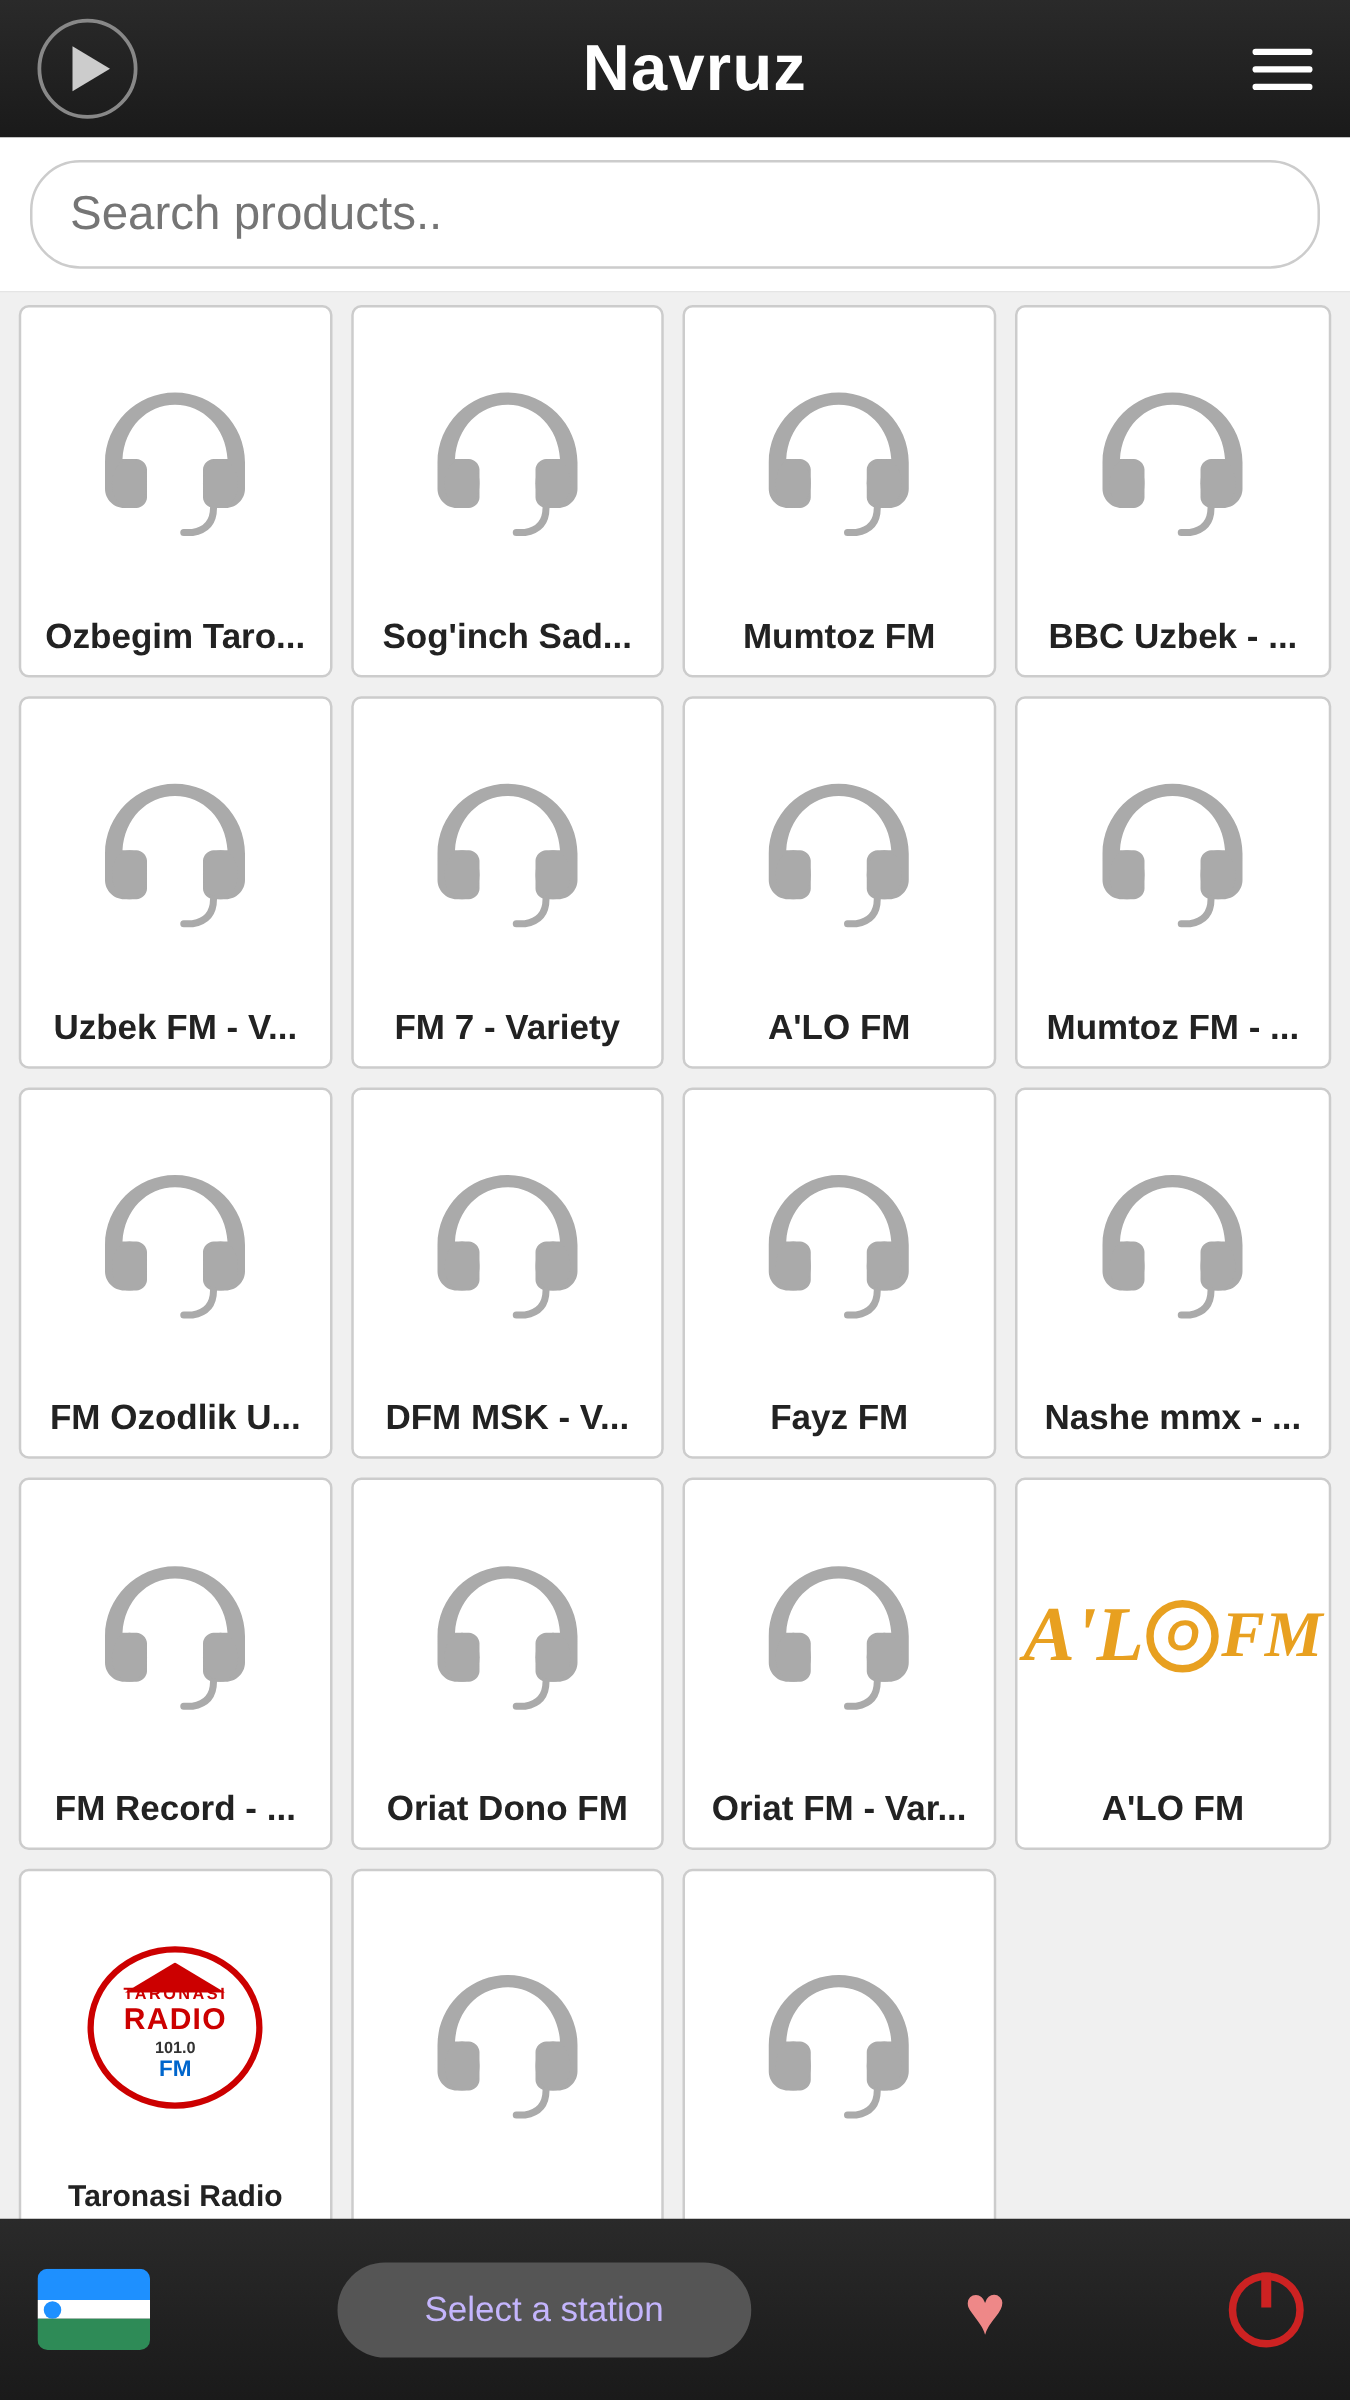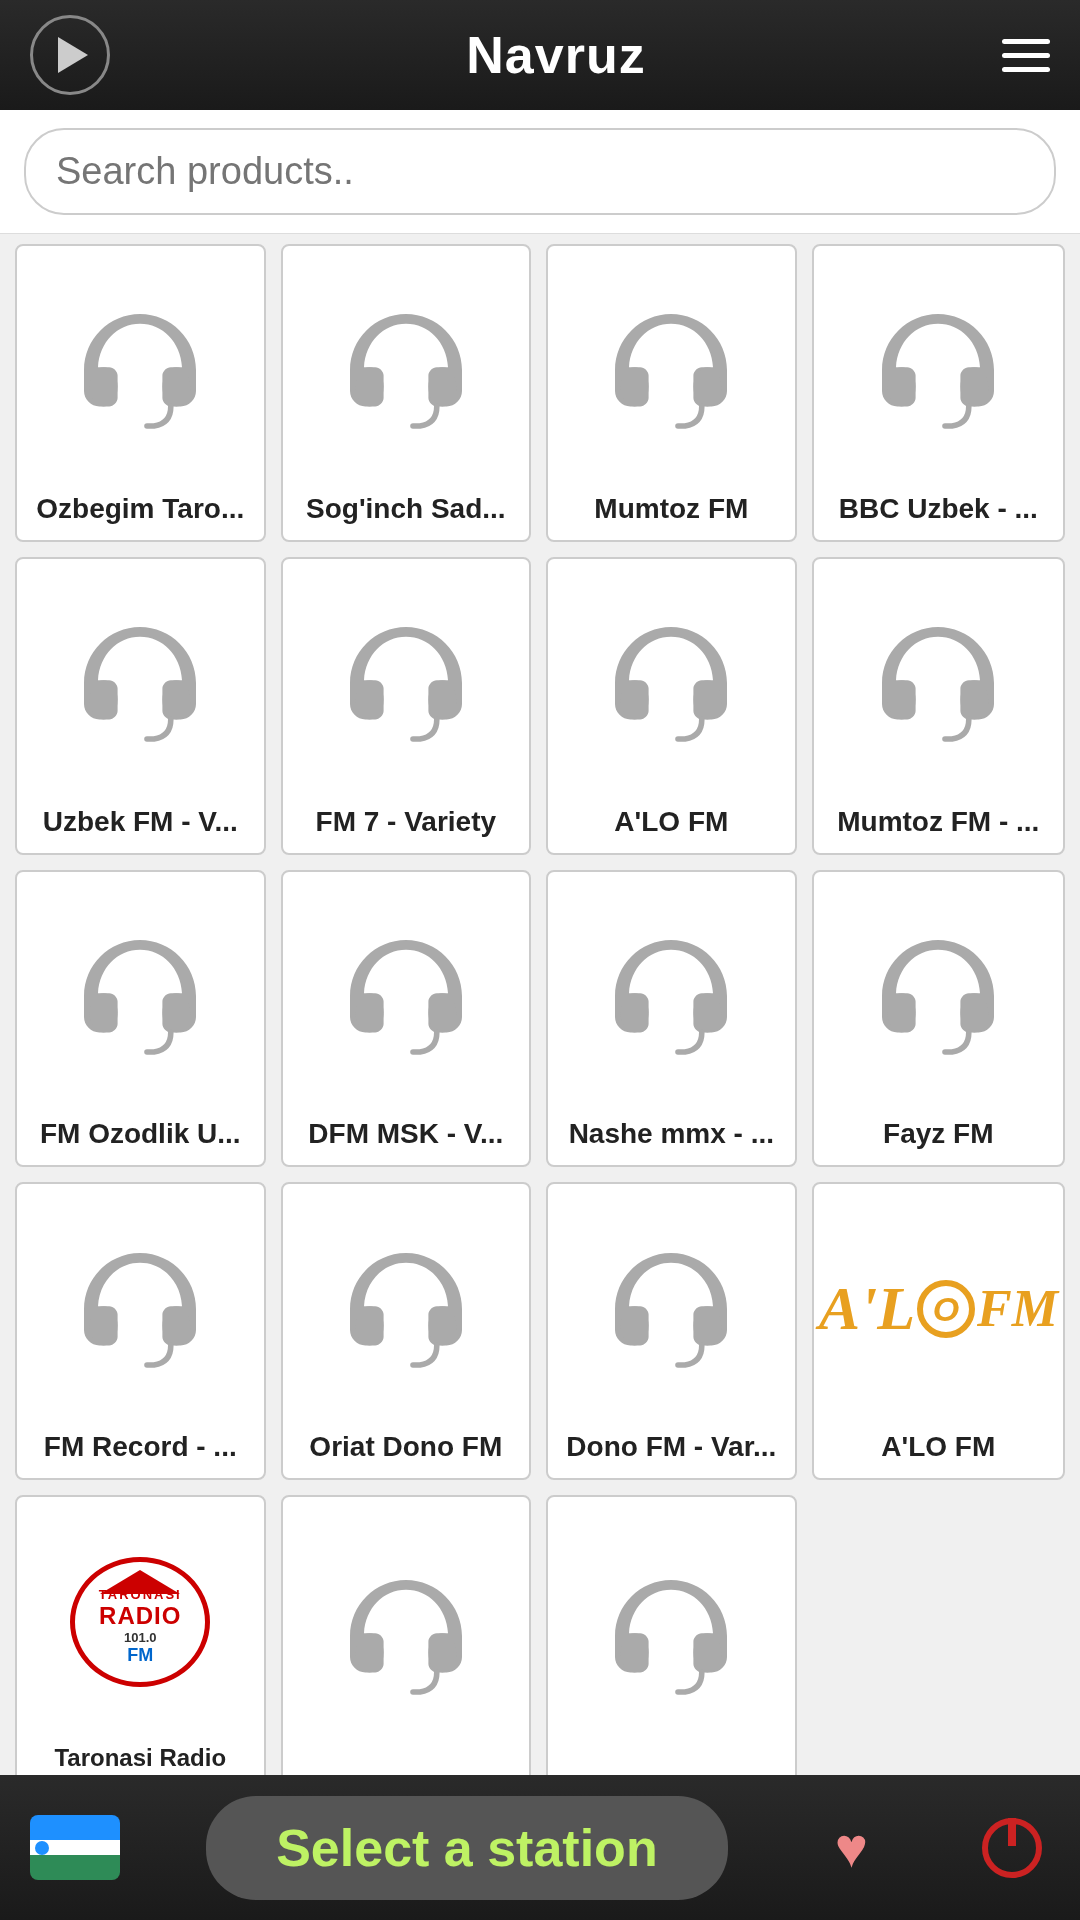--- a/index.html
+++ b/index.html
@@ -153,27 +153,27 @@
       overflow: hidden;
       display: flex;
       flex-direction: column;
     }
     .flag-blue { background: #1e90ff; flex: 1; }
     .flag-white { background: white; flex: 0.6; display: flex; align-items: center; }
     .flag-green { background: #2e8b57; flex: 1; }
 
     .select-station-btn {
       background: #555;
-      color: #bef264;
+      color: #c4b5fd;
       border: none;
       border-radius: 50px;
       padding: 22px 70px;
-      font-size: 52px;
+      font-size: 28px;
       cursor: pointer;
-      font-weight: 700;
+      font-weight: 400;
     }
 
     .heart-btn {
       width: 75px;
       height: 75px;
       display: flex;
       align-items: center;
       justify-content: center;
       cursor: pointer;
     }
@@ -380,48 +380,48 @@
     <div class="radio-icon-wrap">
       <svg class="headphone-svg" viewBox="0 0 100 100">
           <g class="hp">
             <path d="M50 10 C28 10 10 28 10 50 L10 65 C10 71 15 76 21 76 L28 76 C31 76 34 73 34 70 L34 54 C34 51 31 48 28 48 L20 48 C21 30 34 17 50 17 C66 17 79 30 80 48 L72 48 C69 48 66 51 66 54 L66 70 C66 73 69 76 72 76 L79 76 C85 76 90 71 90 65 L90 50 C90 28 72 10 50 10Z"></path>
             <ellipse cx="24" cy="62" rx="10" ry="14"></ellipse>
             <ellipse cx="76" cy="62" rx="10" ry="14"></ellipse>
             <path d="M72 76 Q72 88 60 90 L55 90" stroke="#aaa" stroke-width="4" fill="none" stroke-linecap="round"></path>
           </g>
         </svg>
     </div>
+    <span class="radio-label">Fayz FM</span>
+  </div>
+
+  <div class="radio-card">
+    <div class="radio-icon-wrap">
+      <svg class="headphone-svg" viewBox="0 0 100 100">
+          <g class="hp">
+            <path d="M50 10 C28 10 10 28 10 50 L10 65 C10 71 15 76 21 76 L28 76 C31 76 34 73 34 70 L34 54 C34 51 31 48 28 48 L20 48 C21 30 34 17 50 17 C66 17 79 30 80 48 L72 48 C69 48 66 51 66 54 L66 70 C66 73 69 76 72 76 L79 76 C85 76 90 71 90 65 L90 50 C90 28 72 10 50 10Z"></path>
+            <ellipse cx="24" cy="62" rx="10" ry="14"></ellipse>
+            <ellipse cx="76" cy="62" rx="10" ry="14"></ellipse>
+            <path d="M72 76 Q72 88 60 90 L55 90" stroke="#aaa" stroke-width="4" fill="none" stroke-linecap="round"></path>
+          </g>
+        </svg>
+    </div>
     <span class="radio-label">Nashe mmx - ...</span>
   </div>
 
   <div class="radio-card">
     <div class="radio-icon-wrap">
       <svg class="headphone-svg" viewBox="0 0 100 100">
           <g class="hp">
             <path d="M50 10 C28 10 10 28 10 50 L10 65 C10 71 15 76 21 76 L28 76 C31 76 34 73 34 70 L34 54 C34 51 31 48 28 48 L20 48 C21 30 34 17 50 17 C66 17 79 30 80 48 L72 48 C69 48 66 51 66 54 L66 70 C66 73 69 76 72 76 L79 76 C85 76 90 71 90 65 L90 50 C90 28 72 10 50 10Z"></path>
             <ellipse cx="24" cy="62" rx="10" ry="14"></ellipse>
             <ellipse cx="76" cy="62" rx="10" ry="14"></ellipse>
             <path d="M72 76 Q72 88 60 90 L55 90" stroke="#aaa" stroke-width="4" fill="none" stroke-linecap="round"></path>
           </g>
         </svg>
     </div>
-    <span class="radio-label">Fayz FM</span>
-  </div>
-
-  <div class="radio-card">
-    <div class="radio-icon-wrap">
-      <svg class="headphone-svg" viewBox="0 0 100 100">
-          <g class="hp">
-            <path d="M50 10 C28 10 10 28 10 50 L10 65 C10 71 15 76 21 76 L28 76 C31 76 34 73 34 70 L34 54 C34 51 31 48 28 48 L20 48 C21 30 34 17 50 17 C66 17 79 30 80 48 L72 48 C69 48 66 51 66 54 L66 70 C66 73 69 76 72 76 L79 76 C85 76 90 71 90 65 L90 50 C90 28 72 10 50 10Z"></path>
-            <ellipse cx="24" cy="62" rx="10" ry="14"></ellipse>
-            <ellipse cx="76" cy="62" rx="10" ry="14"></ellipse>
-            <path d="M72 76 Q72 88 60 90 L55 90" stroke="#aaa" stroke-width="4" fill="none" stroke-linecap="round"></path>
-          </g>
-        </svg>
-    </div>
     <span class="radio-label">FM Record - ...</span>
   </div>
 
   <div class="radio-card">
     <div class="radio-icon-wrap">
       <svg class="headphone-svg" viewBox="0 0 100 100">
           <g class="hp">
             <path d="M50 10 C28 10 10 28 10 50 L10 65 C10 71 15 76 21 76 L28 76 C31 76 34 73 34 70 L34 54 C34 51 31 48 28 48 L20 48 C21 30 34 17 50 17 C66 17 79 30 80 48 L72 48 C69 48 66 51 66 54 L66 70 C66 73 69 76 72 76 L79 76 C85 76 90 71 90 65 L90 50 C90 28 72 10 50 10Z"></path>
             <ellipse cx="24" cy="62" rx="10" ry="14"></ellipse>
             <ellipse cx="76" cy="62" rx="10" ry="14"></ellipse>
@@ -436,21 +436,21 @@
     <div class="radio-icon-wrap">
       <svg class="headphone-svg" viewBox="0 0 100 100">
           <g class="hp">
             <path d="M50 10 C28 10 10 28 10 50 L10 65 C10 71 15 76 21 76 L28 76 C31 76 34 73 34 70 L34 54 C34 51 31 48 28 48 L20 48 C21 30 34 17 50 17 C66 17 79 30 80 48 L72 48 C69 48 66 51 66 54 L66 70 C66 73 69 76 72 76 L79 76 C85 76 90 71 90 65 L90 50 C90 28 72 10 50 10Z"></path>
             <ellipse cx="24" cy="62" rx="10" ry="14"></ellipse>
             <ellipse cx="76" cy="62" rx="10" ry="14"></ellipse>
             <path d="M72 76 Q72 88 60 90 L55 90" stroke="#aaa" stroke-width="4" fill="none" stroke-linecap="round"></path>
           </g>
         </svg>
     </div>
-    <span class="radio-label">Dono FM - Var...</span>
+    <span class="radio-label">Oriat FM - Var...</span>
   </div>
 
   <div class="radio-card has-logo">
     <div class="radio-icon-wrap">
       <div style="display:flex;align-items:center;justify-content:center;height:140px;">
         <span style="font-size:62px;font-weight:900;font-style:italic;color:#e8a020;font-family:Georgia,serif;">A'L</span>
         <span style="display:inline-block;width:58px;height:58px;border-radius:50%;border:6px solid #e8a020;text-align:center;line-height:46px;font-size:34px;color:#e8a020;font-weight:900;font-style:italic;margin:0 2px;">O</span>
         <span style="font-size:52px;font-weight:900;font-style:italic;color:#e8a020;font-family:Georgia,serif;">FM</span>
       </div>
     </div>

